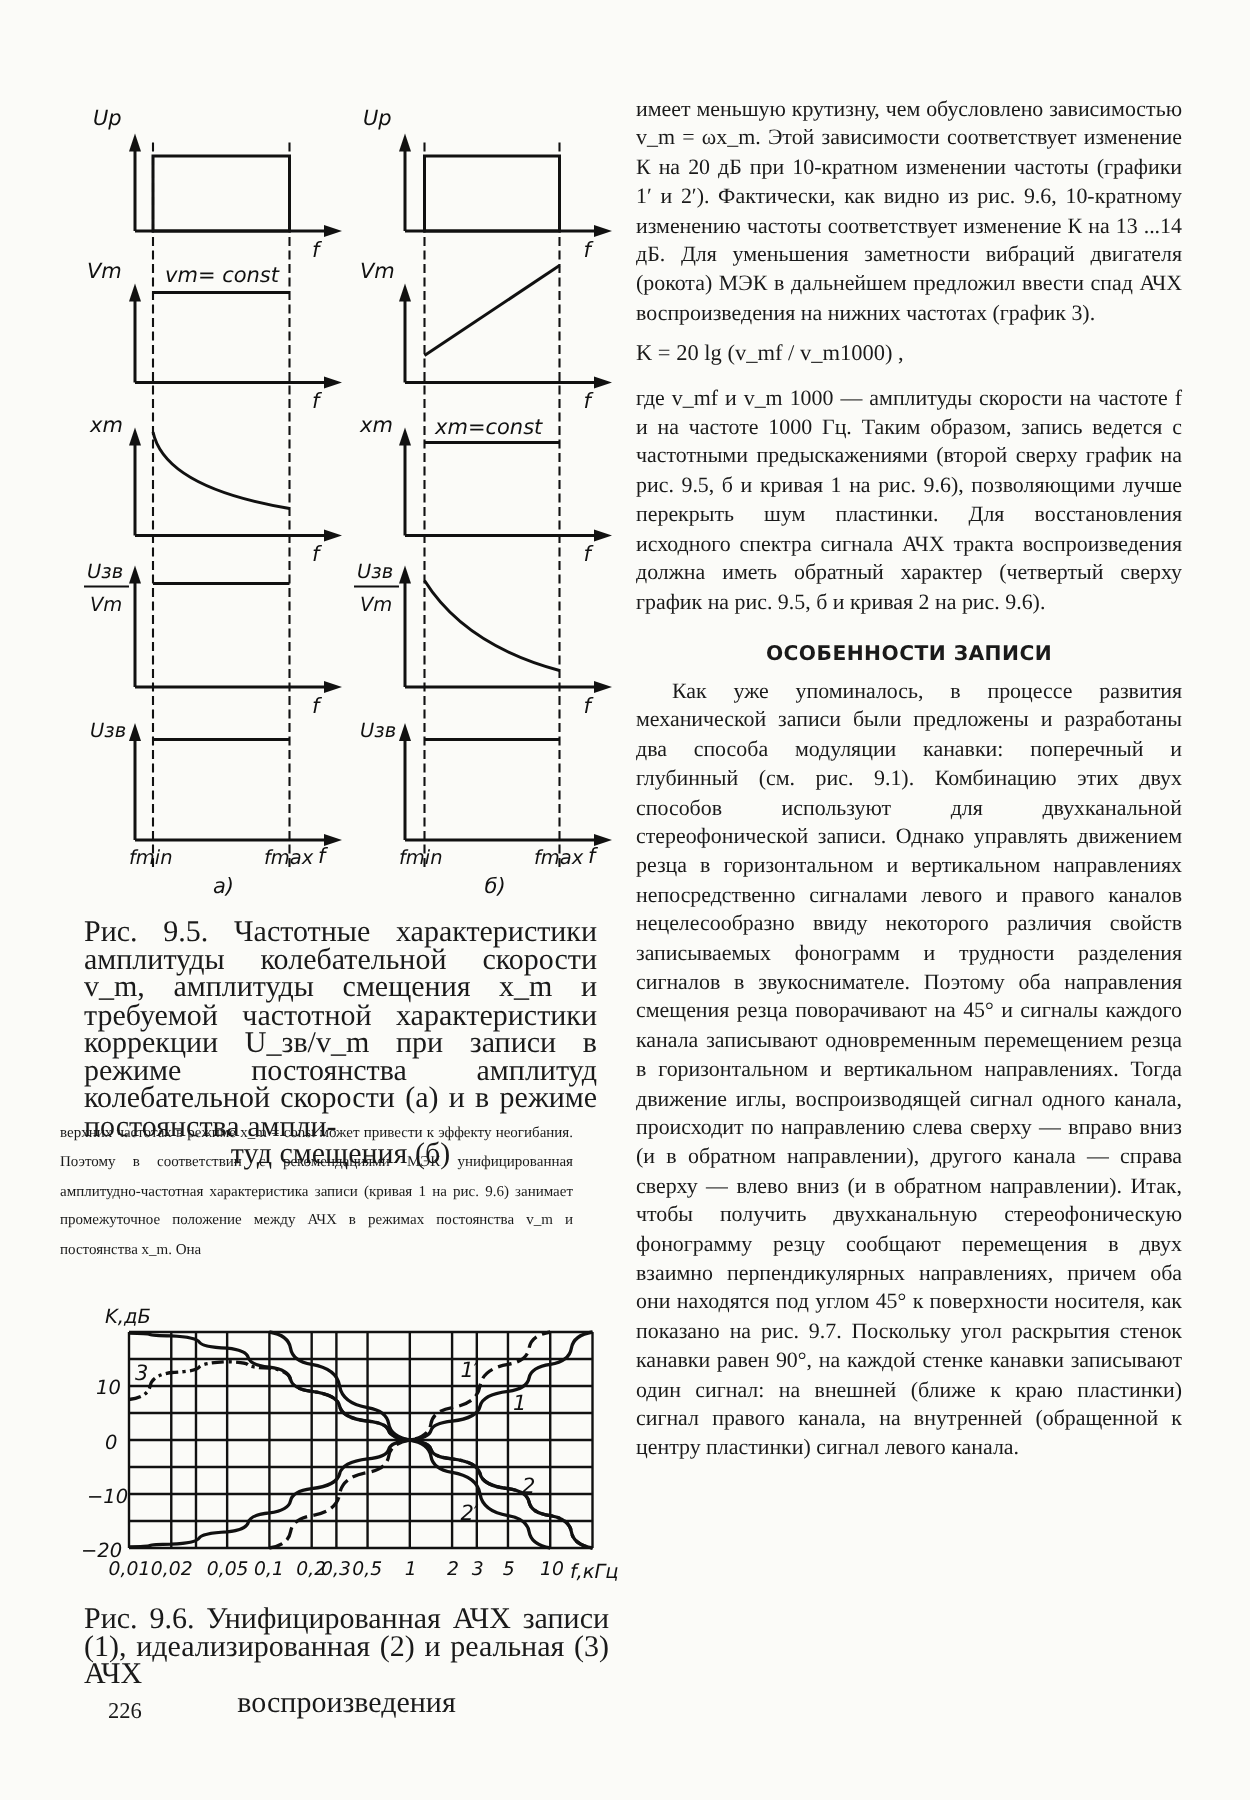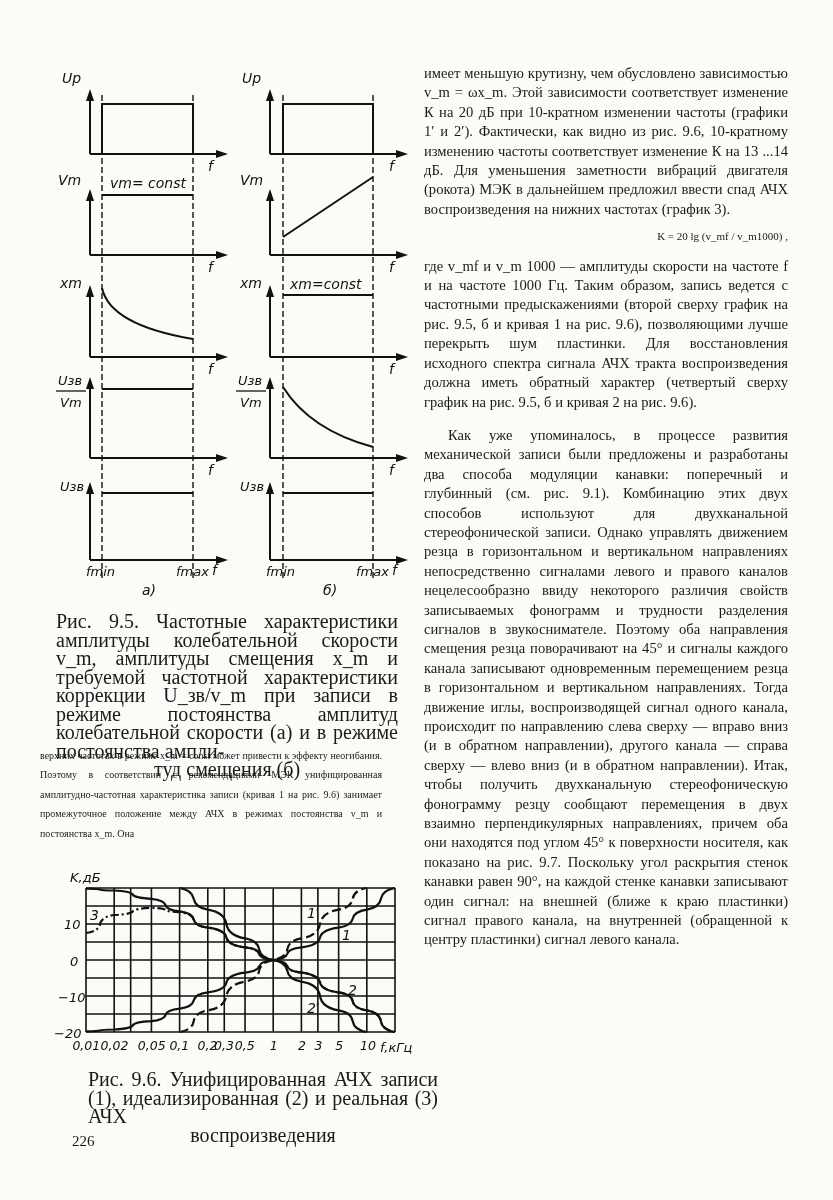--- a/index.html
+++ b/index.html
@@ -2,26 +2,26 @@
 <html><head>
 <meta charset="utf-8">
 <style>
   html, body { margin:0; padding:0; background:#fbfbf8; }
   body { width:833px; height:1200px; position:relative; overflow:hidden;
          font-family:"Liberation Serif", "DejaVu Serif", serif; color:#1a1a1a; }
   .col-right { position:absolute; left:424px; top:64px; width:364px; font-size:14.6px; line-height:19.4px; }
   .col-left-text { position:absolute; left:40px; top:746px; width:342px; font-size:10px; line-height:19.4px; }
   p { margin:0; text-align:justify; text-align-last:left; }
   .indent { text-indent:24px; }
-  .formula { text-align:right; margin:8px 0 10px 0; font-size:11px; }
+  .formula { text-align:left; margin:8px 0 10px 0; font-size:15px; }
   .heading { text-align:center; font-family:"DejaVu Sans", sans-serif; font-weight:bold; font-size:13.5px;
              line-height:20px; margin:14px 0 6px 0; letter-spacing:0.3px; }
   .caption { position:absolute; font-size:20px; line-height:18.5px; text-align:justify; }
   .cap95 { left:56px; top:612px; width:342px; }
-  .cap96 { left:56px; top:1070px; width:350px;margin-left:32px; }
+  .cap96 { left:56px; top:1070px; width:350px; }
   .cap-last { text-align:center; display:block; }
   .pagenum { position:absolute; left:72px; top:1133px; font-size:15px; }
   svg text { font-family:"DejaVu Sans", sans-serif; font-style:italic; fill:#111; }
 </style>
 </head>
 <body>
 
 <svg style="position:absolute;left:50px;top:55px;" width="360" height="550" viewBox="0 0 360 550">
   <g stroke="#111" fill="none" stroke-width="2">
 
@@ -198,15 +198,16 @@
   <span class="cap-last">воспроизведения</span>
 </div>
 
 <div class="pagenum">226</div>
 
 <div class="col-right">
   <p>имеет меньшую крутизну, чем обусловлено зависимостью v_m = ωx_m. Этой зависимости соответствует изменение К на 20 дБ при 10-кратном изменении частоты (графики 1′ и 2′). Фактически, как видно из рис. 9.6, 10-кратному изменению частоты соответствует изменение К на 13 ...14 дБ. Для уменьшения заметности вибраций двигателя (рокота) МЭК в дальнейшем предложил ввести спад АЧХ воспроизведения на нижних частотах (график 3).</p>
   <div class="formula">K = 20 lg (v_mf / v_m1000) ,</div>
   <p>где v_mf и v_m 1000 — амплитуды скорости на частоте f и на частоте 1000 Гц. Таким образом, запись ведется с частотными предыскажениями (второй сверху график на рис. 9.5, б и кривая 1 на рис. 9.6), позволяющими лучше перекрыть шум пластинки. Для восстановления исходного спектра сигнала АЧХ тракта воспроизведения должна иметь обратный характер (четвертый сверху график на рис. 9.5, б и кривая 2 на рис. 9.6).</p>
   <div class="heading">
+    <div>ОСОБЕННОСТИ ЗАПИСИ</div>
   </div>
   <p class="indent">Как уже упоминалось, в процессе развития механической записи были предложены и разработаны два способа модуляции канавки: поперечный и глубинный (см. рис. 9.1). Комбинацию этих двух способов используют для двухканальной стереофонической записи. Однако управлять движением резца в горизонтальном и вертикальном направлениях непосредственно сигналами левого и правого каналов нецелесообразно ввиду некоторого различия свойств записываемых фонограмм и трудности разделения сигналов в звукоснимателе. Поэтому оба направления смещения резца поворачивают на 45° и сигналы каждого канала записывают одновременным перемещением резца в горизонтальном и вертикальном направлениях. Тогда движение иглы, воспроизводящей сигнал одного канала, происходит по направлению слева сверху — вправо вниз (и в обратном направлении), другого канала — справа сверху — влево вниз (и в обратном направлении). Итак, чтобы получить двухканальную стереофоническую фонограмму резцу сообщают перемещения в двух взаимно перпендикулярных направлениях, причем оба они находятся под углом 45° к поверхности носителя, как показано на рис. 9.7. Поскольку угол раскрытия стенок канавки равен 90°, на каждой стенке канавки записывают один сигнал: на внешней (ближе к краю пластинки) сигнал правого канала, на внутренней (обращенной к центру пластинки) сигнал левого канала.</p>
 </div>
 
 </body></html>

